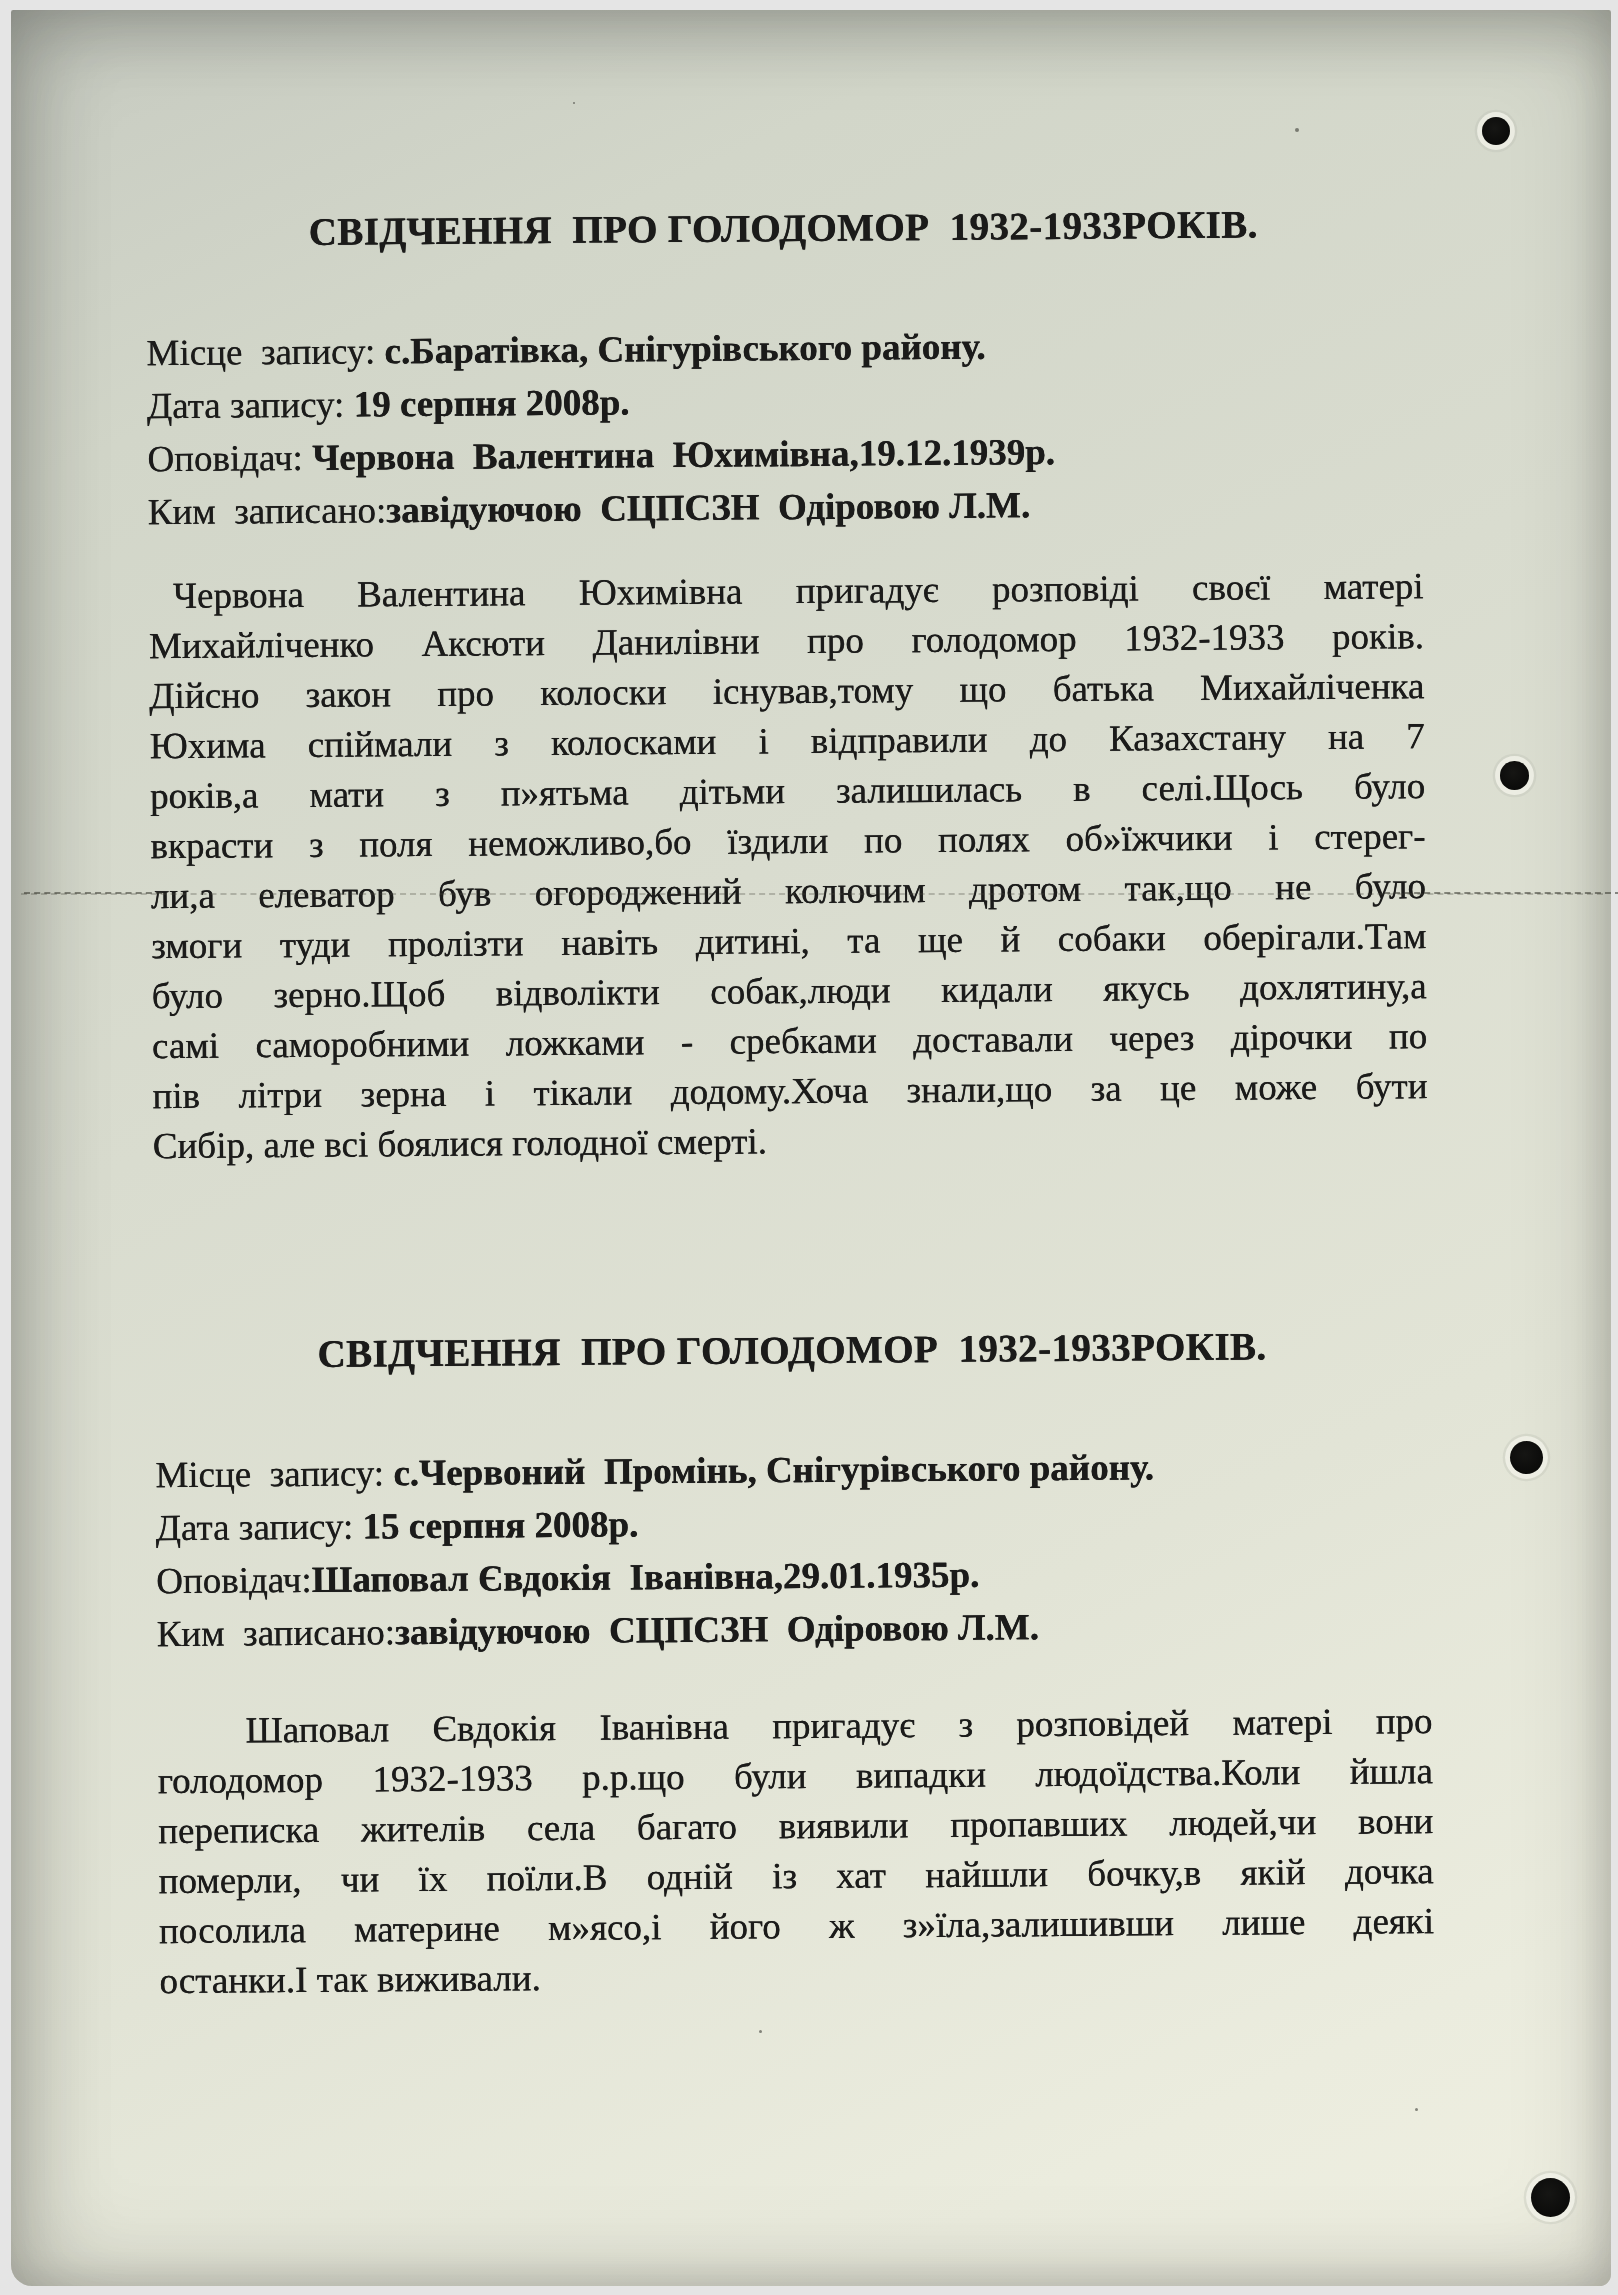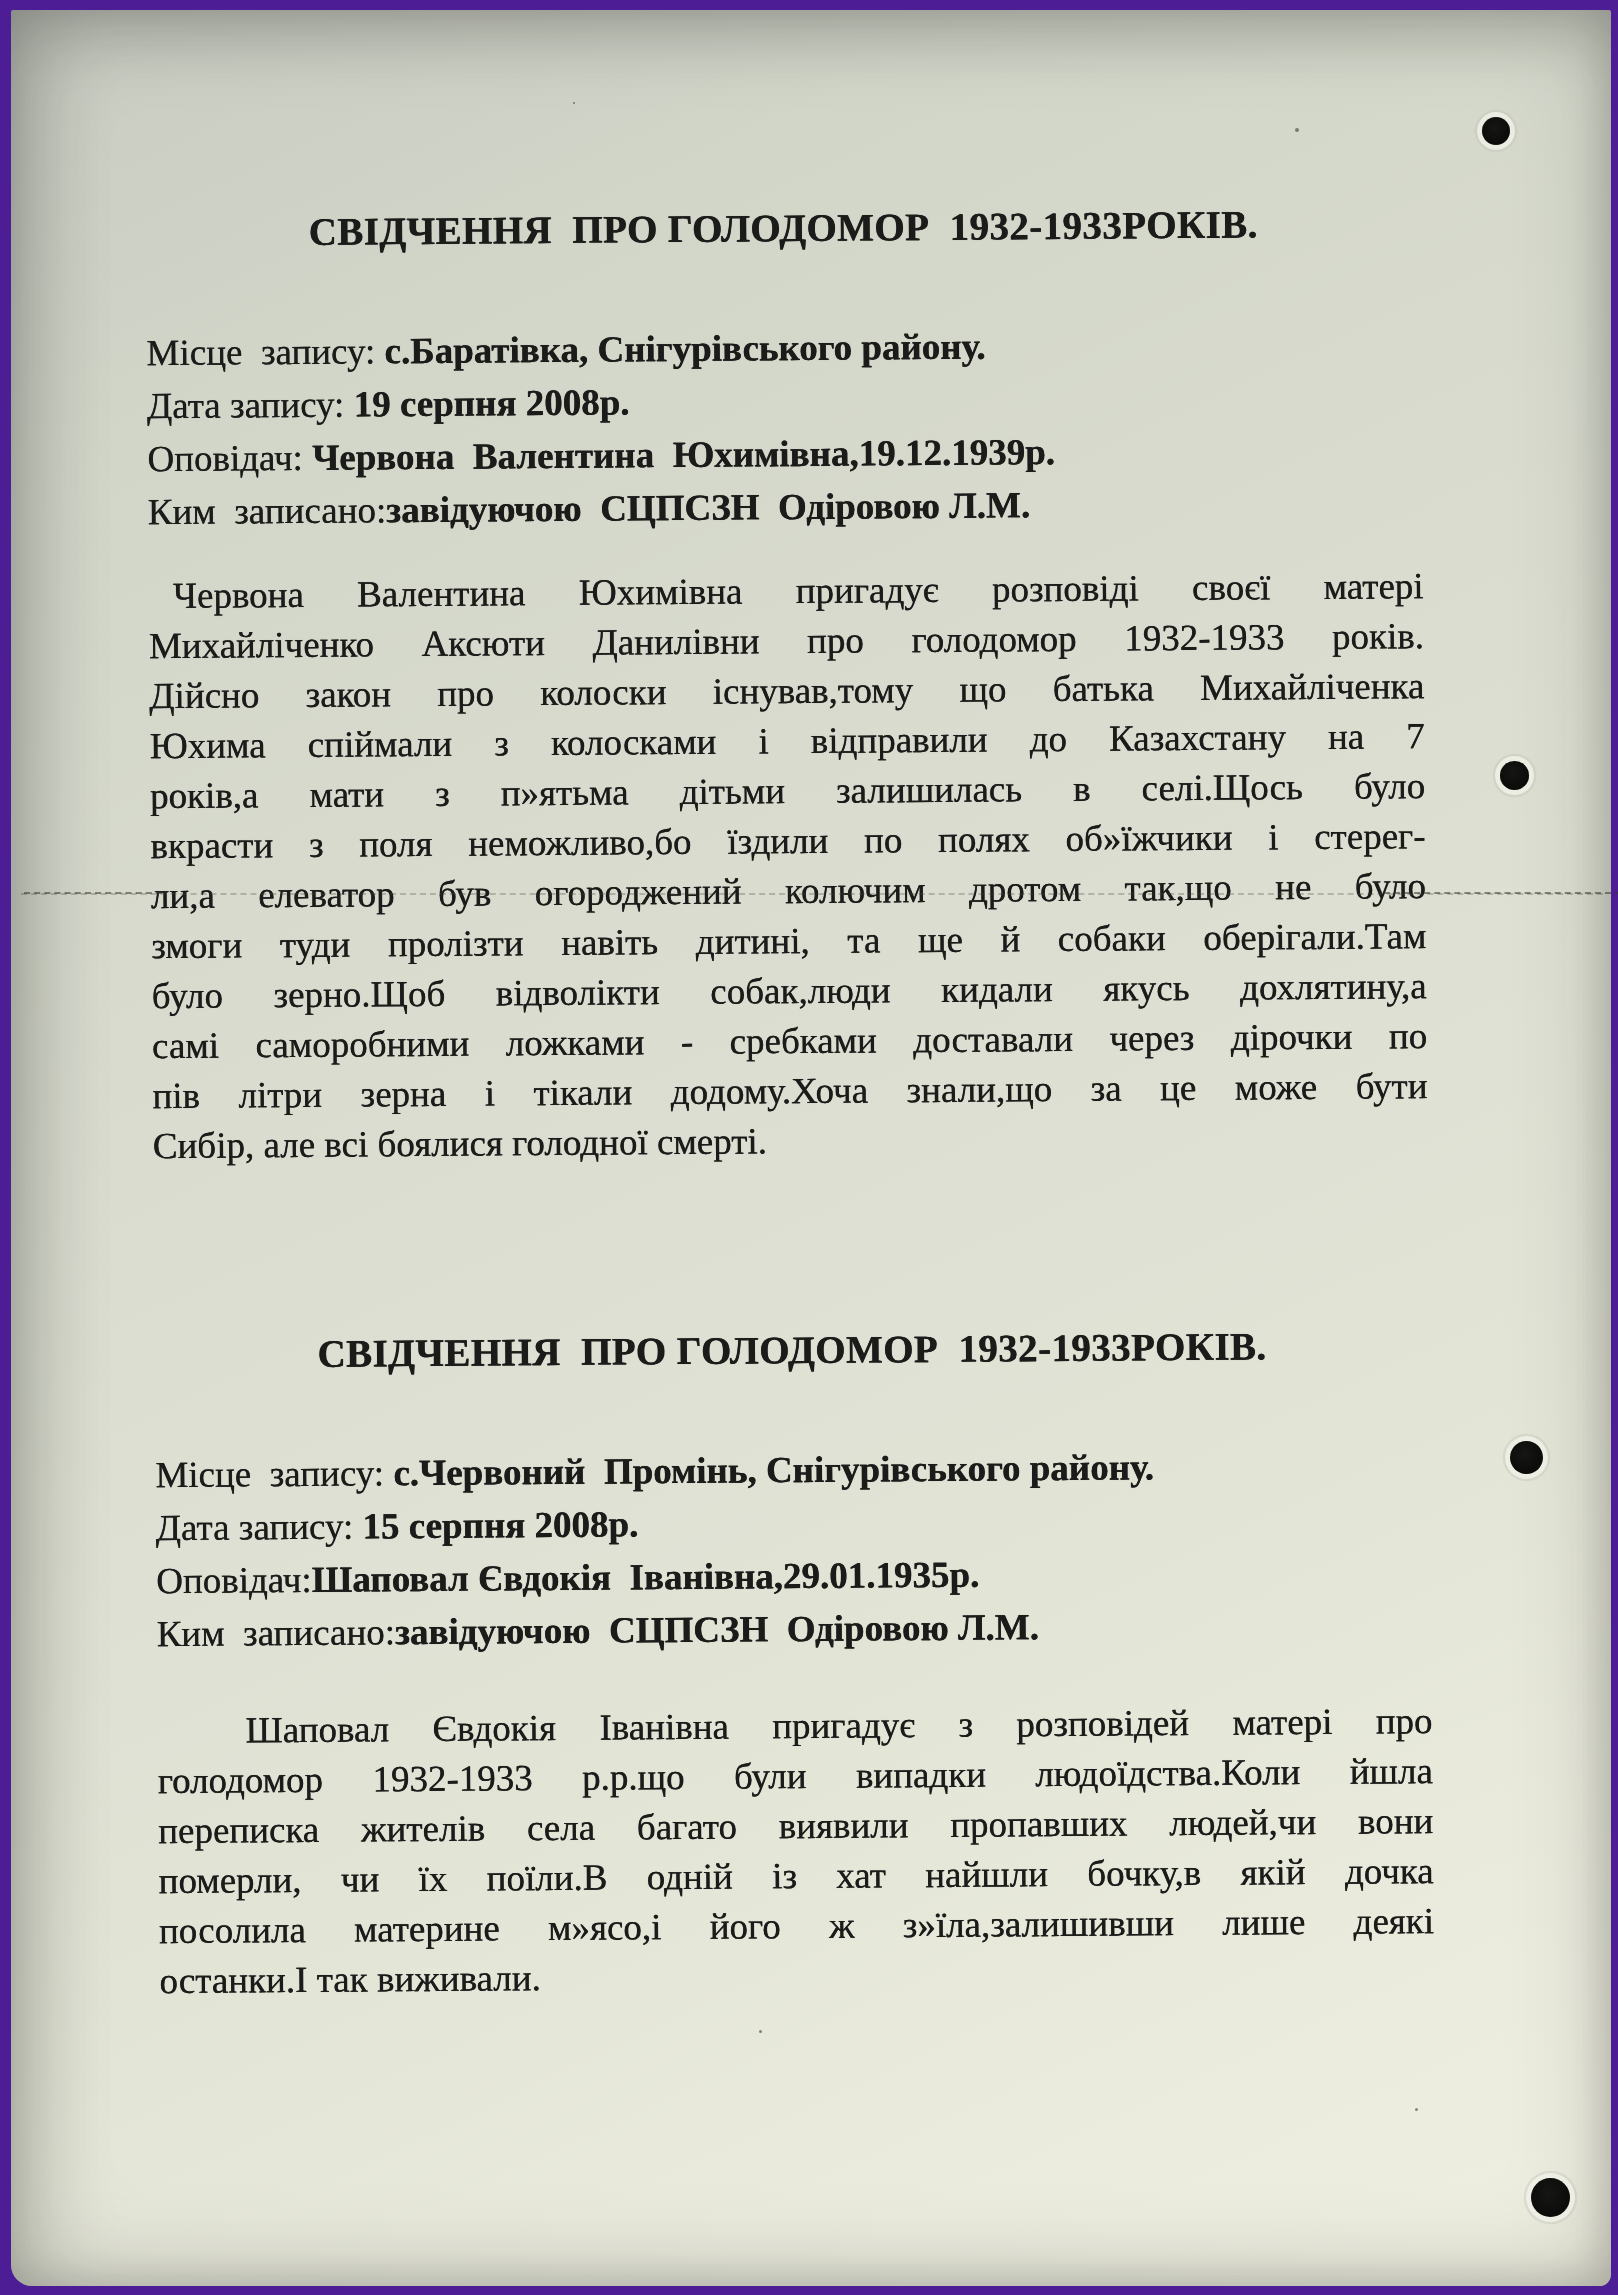--- a/index.html
+++ b/index.html
@@ -7,21 +7,21 @@
     padding: 0;
     width: 1619px;
     height: 2295px;
     background: #070707;
     overflow: hidden;
     font-family: "Liberation Serif", "DejaVu Serif", serif;
   }
   .scan-frame {
     position: absolute;
     inset: 0;
-    background: #4c1d95;
+    background: #e5e5e5;
   }
   .paper {
     position: absolute;
     left: 10.6px;
     top: 9.8px;
     right: 7.3px;
     bottom: 9px;
     background: linear-gradient(155deg,
       #c7cbc1 0%, #d2d6c9 16%, #d9dccf 40%,
       #e2e4d6 68%, #ebecde 88%, #efefe1 100%);

